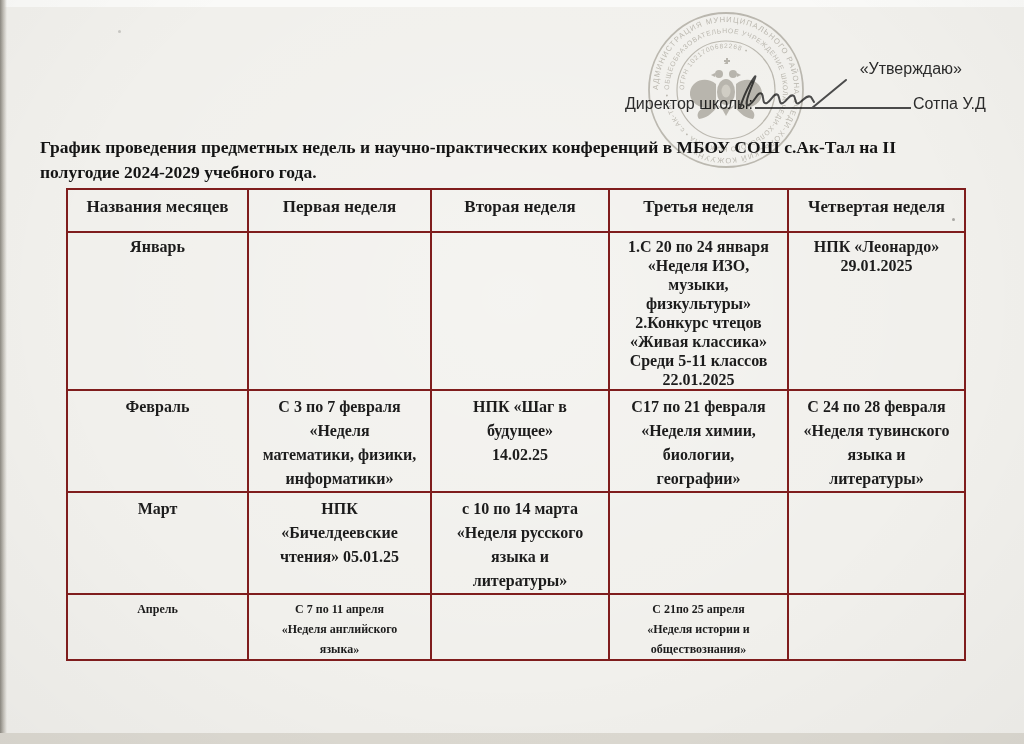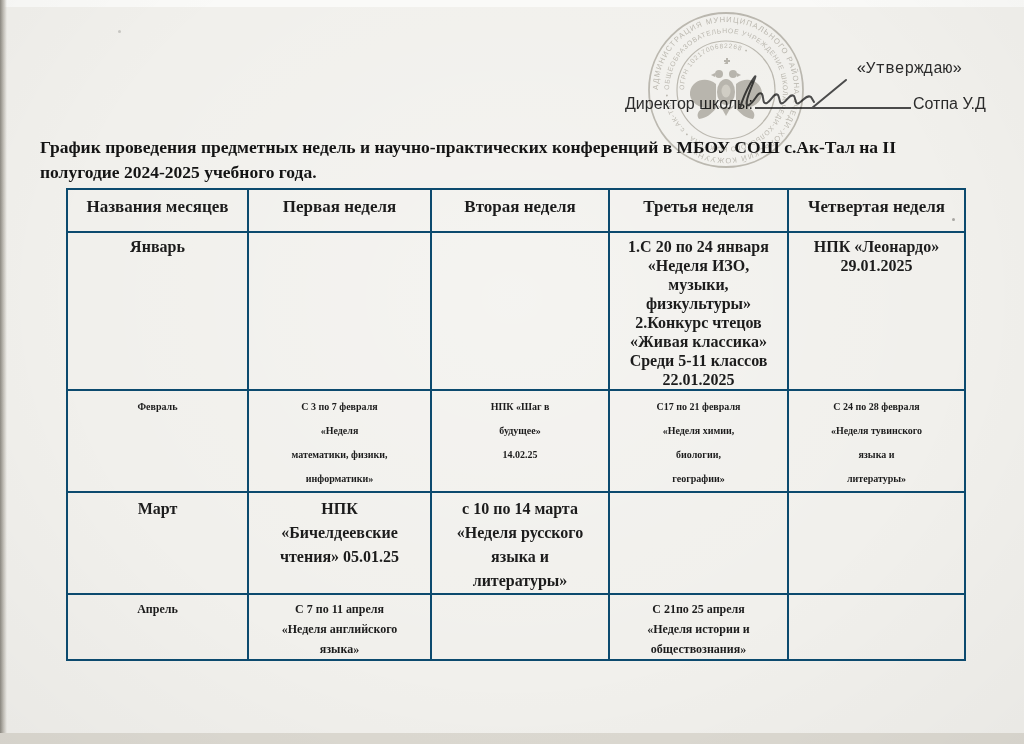--- a/index.html
+++ b/index.html
@@ -14,21 +14,21 @@
   .scan-left-strip{position:absolute;left:0;top:0;width:7px;height:744px;
     background:linear-gradient(90deg,#8d8a82 0%,#c9c6bf 55%,rgba(241,240,236,0) 100%);}
   .scan-bottom-band{position:absolute;left:0;top:733px;width:1024px;height:11px;background:#dcd9d1;}
   .paper-shade{position:absolute;inset:0;pointer-events:none;
     background:radial-gradient(ellipse at 50% 40%, rgba(255,255,255,.25) 0%, rgba(0,0,0,0) 60%, rgba(0,0,0,.03) 100%);}
   .speck{position:absolute;width:3px;height:3px;border-radius:50%;background:#6b6a66;opacity:.55;}
 
   
   .approve{
     position:absolute;top:60px;right:62px;
-    font-family:Liberation Mono, monospace;font-size:16px;color:#2b2b2b;
+    font-family:Liberation Sans, sans-serif;font-size:16px;color:#2b2b2b;
   }
   .director-line{
     position:absolute;top:94px;left:600px;width:380px;
     font-family:"Liberation Sans", sans-serif;font-size:16px;color:#2b2b2b;
     white-space:nowrap;
     margin-left:25px;
   }
   .sig-line{display:inline-block;width:156px;border-bottom:2px solid #4a4a4a;height:13px;margin:0 2px;}
   .signature-svg{position:absolute;left:718px;top:64px;pointer-events:none;}
 
@@ -44,30 +44,30 @@
     text-align:left;font-weight:bold;font-size:17.5px;line-height:1.45;
     color:#141414;z-index:2;
   }
 
   
   table.schedule{
     position:absolute;left:66px;top:188px;width:898px;
     border-collapse:collapse;table-layout:fixed;z-index:2;
   }
   table.schedule th, table.schedule td{
-    border:2px solid #0c4a6e;
+    border:2px solid #7f1d1d;
     text-align:center;vertical-align:top;
     font-weight:bold;color:#1c1c1c;
     padding:4px 3px 0 3px;
     white-space:pre-line;
     overflow:hidden;
   }
   table.schedule th{height:34px;font-size:17px;padding-top:7px;}
   tr.row-jan td{height:150px;font-size:16px;line-height:19px;}
-  tr.row-feb td{height:92px;font-size:10px;line-height:24px;border-radius:16px;}
+  tr.row-feb td{height:92px;font-size:16px;line-height:24px;border-radius:16px;}
   tr.row-mar td{height:91px;font-size:16px;line-height:24px;}
   tr.row-apr td{height:52px;font-size:12px;line-height:20px;}
   td.c-month{font-size:17px;margin-left:16px;}
 </style>
 </head>
 <body>
 
 <div class="scan-top-strip"></div>
 <div class="scan-left-strip"></div>
 <div class="scan-bottom-band"></div>
@@ -117,21 +117,21 @@
 
 <svg class="signature-svg" width="150" height="52" viewBox="0 0 150 52" aria-hidden="true">
   <g fill="none" stroke="#4b4b4b" stroke-width="2" stroke-linecap="round">
     <path d="M 22 44 C 27 26, 40 6, 37 14 C 34 22, 24 44, 31 41 C 37 38, 40 26, 44 30 C 46 33, 44 41, 49 39 C 54 36, 56 28, 60 31 C 62 34, 61 41, 65 39 C 70 36, 72 29, 76 32 C 78 35, 77 41, 81 39 C 86 36, 89 30, 93 33 L 96 38"></path>
     <path d="M 94 44 L 128 16"></path>
   </g>
 </svg>
 
 <div class="doc-title">
   <div>График проведения предметных недель и научно-практических конференций в МБОУ СОШ с.Ак-Тал на II</div>
-  <div>полугодие 2024-2025 учебного года.</div>
+  <div>полугодие 2024-2029 учебного года.</div>
 </div>
 
 <table class="schedule">
   <colgroup>
     <col style="width:181px">
       <col style="width:183px">
       <col style="width:178px">
       <col style="width:179px">
       <col style="width:177px">
   </colgroup>

